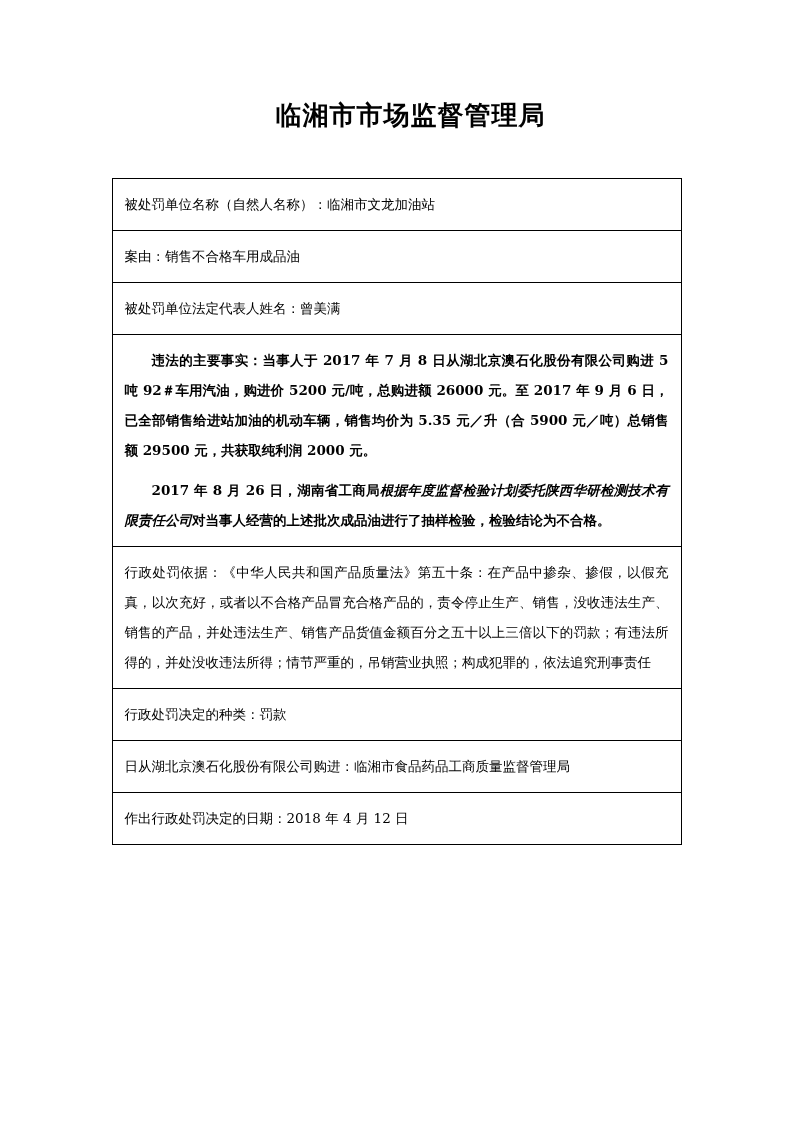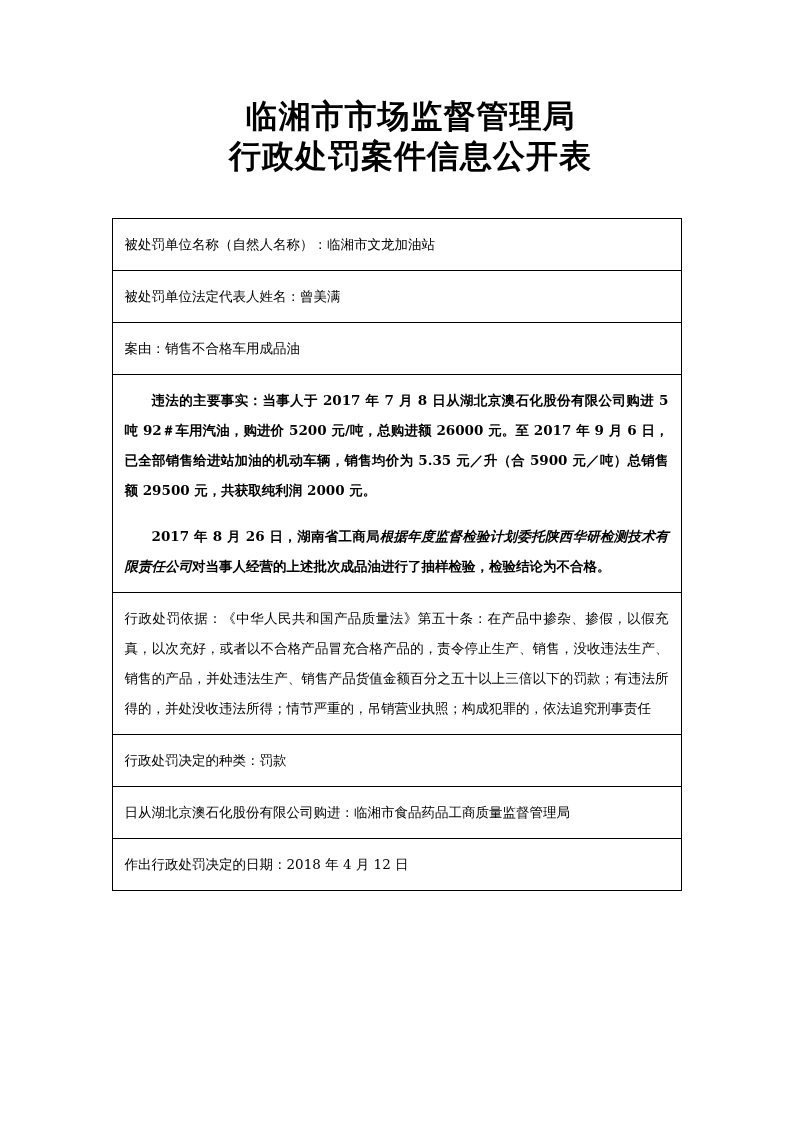--- a/index.html
+++ b/index.html
@@ -19,23 +19,23 @@
     width: 793px;
     height: 1122px;
     box-sizing: border-box;
     padding: 0;
   }
   .title-block {
     text-align: center;
     margin-top: 96px;
   }
   .title-line {
-    font-family: Liberation Sans, sans-serif;
+    font-family: Liberation Serif, serif;
     font-weight: bold;
-    font-size: 32px;
+    font-size: 26px;
     line-height: 40px;
     letter-spacing: 1px;
     color: #000;
     margin-left: 28px;
   }
   .table-wrap {
     margin: 42px auto 0 auto;
     width: 570px;
   }
   table.doc-table {
@@ -57,21 +57,21 @@
     padding-top: 11px;
     padding-bottom: 12px;
   }
   .para {
     text-indent: 2em;
     margin: 0;
     text-align: justify;
     font-weight: bold;
   }
   .para + .para {
-    margin-top: 16px;
+    margin-top: 10px;
   }
   .italic {
     font-style: italic;
   }
   .cell-body {
     text-align: justify;
   }
   .tight {
     line-height: 29px;
   }
@@ -79,39 +79,38 @@
     white-space: nowrap;
   }
 </style>
 </head>
 <body>
 
 <div class="page">
 
   <div class="title-block">
     <div class="title-line">临湘市市场监督管理局</div>
-    <div class="title-line">行政处罚案件信息公开表</div>
   </div>
 
   <div class="table-wrap">
     <table class="doc-table">
       <tbody>
         <tr>
           <td class="single-line">
             <span>被处罚单位名称（自然人名称）：临湘市文龙加油站</span>
           </td>
         </tr>
         <tr>
           <td class="single-line">
-            <span>被处罚单位法定代表人姓名：曾美满</span>
+            <span>案由：销售不合格车用成品油</span>
           </td>
         </tr>
         <tr>
           <td class="single-line">
-            <span>案由：销售不合格车用成品油</span>
+            <span>被处罚单位法定代表人姓名：曾美满</span>
           </td>
         </tr>
         <tr>
           <td>
             <p class="para">违法的主要事实：当事人于 2017 年 7 月 8 日从湖北京澳石化股份有限公司购进 5 吨 92＃车用汽油，购进价 5200 元/吨，总购进额 26000 元。至 2017 年 9 月 6 日，已全部销售给进站加油的机动车辆，销售均价为 5.35 元／升（合 5900 元／吨）总销售额 29500 元，共获取纯利润 2000 元。</p>
             <p class="para"><span>2017 年 8 月 26 日，湖南省工商局</span><span class="italic">根据年度监督检验计划委托陕西华研检测技术有限责任公司</span><span>对当事人经营的上述批次成品油进行了抽样检验，检验结论为不合格。</span></p>
           </td>
         </tr>
         <tr>
           <td class="cell-body tight">

